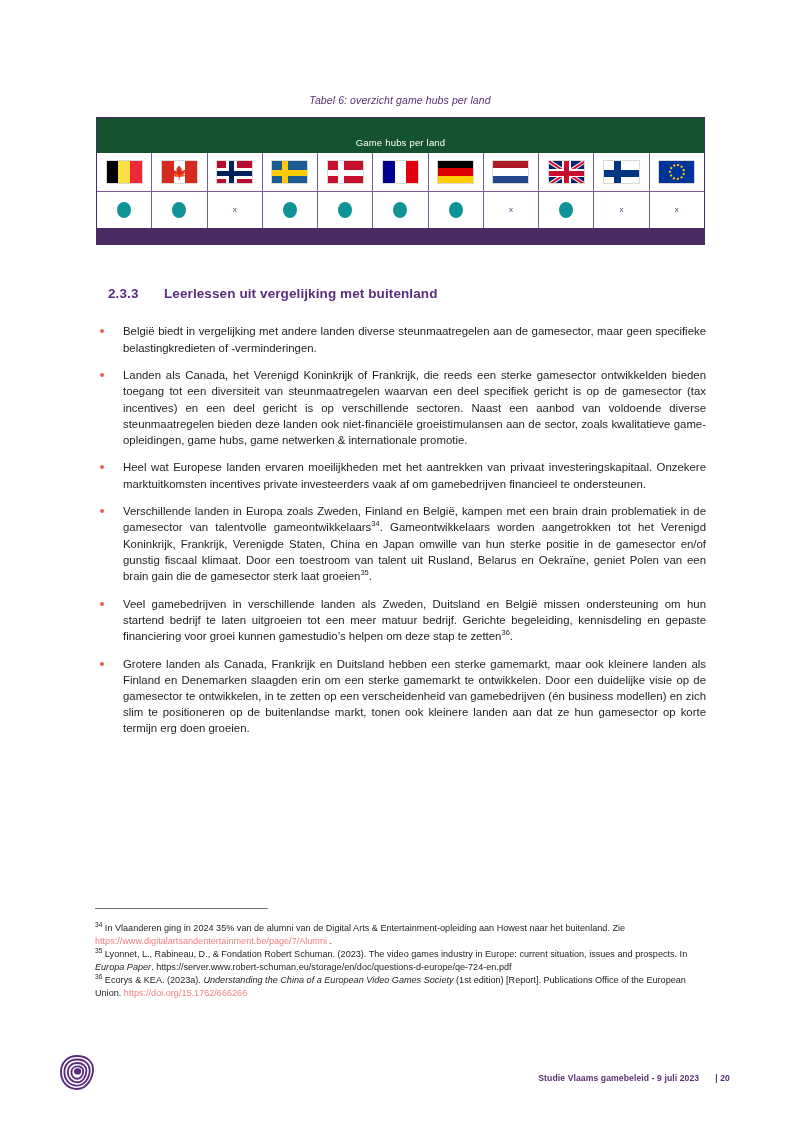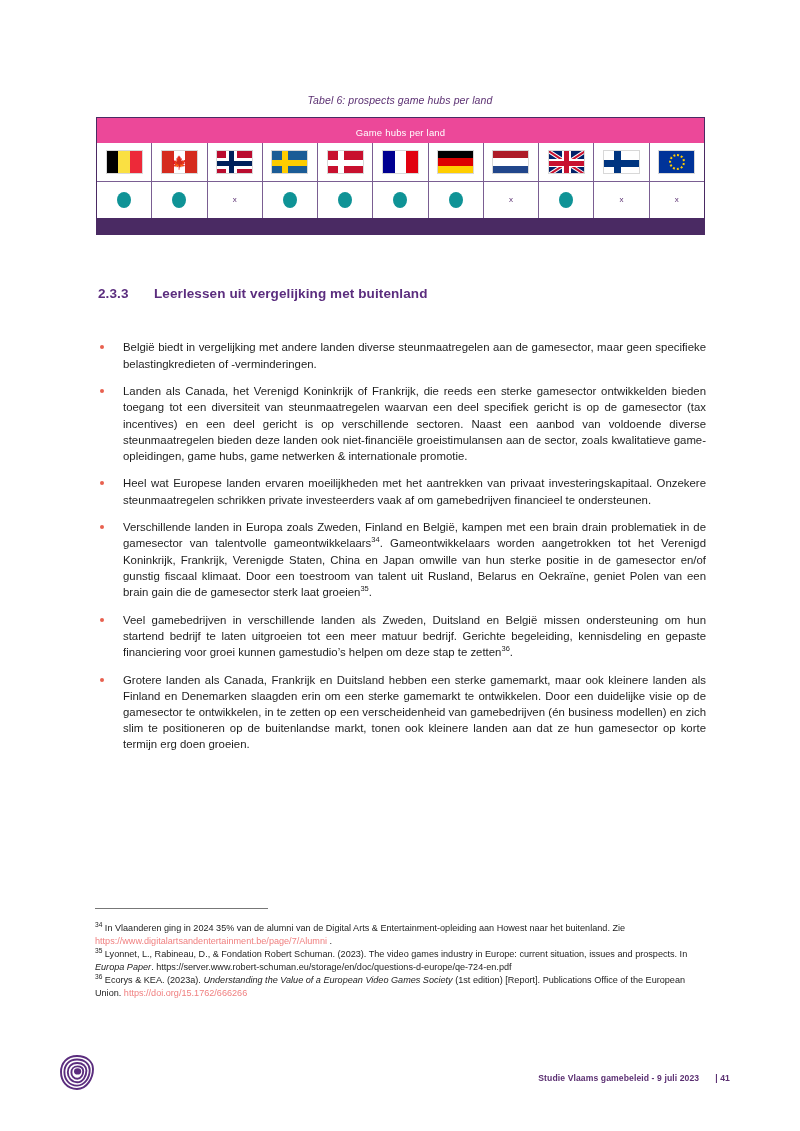--- a/index.html
+++ b/index.html
@@ -49,25 +49,25 @@
   .tbl-wrap {
     position: absolute;
     top: 117px;
     left: 96px;
     width: 609px;
     border: 1px solid #4a2a63;
     box-sizing: border-box;
     background: #ffffff;
   }
   .tbl-head {
-    background: #ec4899;
+    background: #14532d;
     color: #ffffff;
     font-size: 9.5px;
     text-align: center;
-    padding: 9px 0 5px;
+    padding: 19px 0 5px;
     letter-spacing: 0.2px;
   }
   .tbl-foot {
     background: #4a2a63;
     height: 16px;
   }
   .tbl-row {
     display: flex;
     width: 100%;
     box-sizing: border-box;
@@ -110,32 +110,32 @@
   .mark-x {
     font-size: 8px;
     color: #5b3072;
     line-height: 1;
   }
 
   
   .sec-heading {
     position: absolute;
     top: 286px;
-    left: 98px;
+    left: 108px;
     font-size: 13.5px;
     font-weight: bold;
     color: #5b2d7e;
     letter-spacing: 0.1px;
   }
   .sec-heading .num { display: inline-block; width: 56px; }
 
   
   .body {
     position: absolute;
-    top: 328px;
+    top: 312px;
     left: 94px;
     width: 612px;
   }
   .bullet {
     position: relative;
     padding-left: 29px;
     margin-bottom: 9px;
     font-size: 11.4px;
     line-height: 1.42;
     text-align: justify;
@@ -194,21 +194,21 @@
     letter-spacing: 0.1px;
     white-space: nowrap;
   }
   .footer-meta .pg { margin-left: 16px; }
 </style>
 </head>
 <body>
 
 <div class="page">
 
-  <div class="table-caption">Tabel 6: prospects game hubs per land</div>
+  <div class="table-caption">Tabel 6: overzicht game hubs per land</div>
 
   <div class="tbl-wrap">
     <div class="tbl-head">Game hubs per land</div>
     <div class="tbl-row flags">
 
       <div class="tbl-cell">
         <span class="flag">
           <span class="v3" style="left:0;background:#000000"></span>
           <span class="v3" style="left:33.3334%;background:#fae042"></span>
           <span class="v3" style="left:66.6667%;background:#ed2939"></span>
@@ -346,41 +346,41 @@
   </div>
 
 
   <div class="sec-heading">
     <span class="num">2.3.3</span><span>Leerlessen uit vergelijking met buitenland</span>
   </div>
 
   <div class="body">
     <p class="bullet">België biedt in vergelijking met andere landen diverse steunmaatregelen aan de gamesector, maar geen specifieke belastingkredieten of -verminderingen.</p>
     <p class="bullet">Landen als Canada, het Verenigd Koninkrijk of Frankrijk, die reeds een sterke gamesector ontwikkelden bieden toegang tot een diversiteit van steunmaatregelen waarvan een deel specifiek gericht is op de gamesector (tax incentives) en een deel gericht is op verschillende sectoren. Naast een aanbod van voldoende diverse steunmaatregelen bieden deze landen ook niet-financiële groeistimulansen aan de sector, zoals kwalitatieve game-opleidingen, game hubs, game netwerken &amp; internationale promotie.</p>
-    <p class="bullet">Heel wat Europese landen ervaren moeilijkheden met het aantrekken van privaat investeringskapitaal. Onzekere steunmaatregelen schrikken private investeerders vaak af om gamebedrijven financieel te ondersteunen.</p>
+    <p class="bullet">Heel wat Europese landen ervaren moeilijkheden met het aantrekken van privaat investeringskapitaal. Onzekere marktuitkomsten incentives private investeerders vaak af om gamebedrijven financieel te ondersteunen.</p>
     <p class="bullet"><span>Verschillende landen in Europa zoals Zweden, Finland en België, kampen met een brain drain problematiek in de gamesector van talentvolle gameontwikkelaars</span><sup>34</sup><span>. Gameontwikkelaars worden aangetrokken tot het Verenigd Koninkrijk, Frankrijk, Verenigde Staten, China en Japan omwille van hun sterke positie in de gamesector en/of gunstig fiscaal klimaat. Door een toestroom van talent uit Rusland, Belarus en Oekraïne, geniet Polen van een brain gain die de gamesector sterk laat groeien</span><sup>35</sup><span>.</span></p>
     <p class="bullet"><span>Veel gamebedrijven in verschillende landen als Zweden, Duitsland en België missen ondersteuning om hun startend bedrijf te laten uitgroeien tot een meer matuur bedrijf. Gerichte begeleiding, kennisdeling en gepaste financiering voor groei kunnen gamestudio’s helpen om deze stap te zetten</span><sup>36</sup><span>.</span></p>
     <p class="bullet">Grotere landen als Canada, Frankrijk en Duitsland hebben een sterke gamemarkt, maar ook kleinere landen als Finland en Denemarken slaagden erin om een sterke gamemarkt te ontwikkelen. Door een duidelijke visie op de gamesector te ontwikkelen, in te zetten op een verscheidenheid van gamebedrijven (én business modellen) en zich slim te positioneren op de buitenlandse markt, tonen ook kleinere landen aan dat ze hun gamesector op korte termijn erg doen groeien.</p>
   </div>
 
   <div class="fn-rule"></div>
   <div class="footnotes">
     <p><sup>34</sup><span> In Vlaanderen ging in 2024 35% van de alumni van de Digital Arts &amp; Entertainment-opleiding aan Howest naar het buitenland. Zie </span><a class="fn-link" href="#">https://www.digitalartsandentertainment.be/page/7/Alumni</a><span> .</span></p>
     <p><sup>35</sup><span> Lyonnet, L., Rabineau, D., &amp; Fondation Robert Schuman. (2023). The video games industry in Europe: current situation, issues and prospects. In </span><span class="fn-it">Europa Paper</span><span>. https://server.www.robert-schuman.eu/storage/en/doc/questions-d-europe/qe-724-en.pdf</span></p>
-    <p><sup>36</sup><span> Ecorys &amp; KEA. (2023a). </span><span class="fn-it">Understanding the Value of a European Video Games Society</span><span> (1st edition) [Report]. Publications Office of the European Union. </span><a class="fn-link" href="#">https://doi.org/15.1762/666266</a></p>
+    <p><sup>36</sup><span> Ecorys &amp; KEA. (2023a). </span><span class="fn-it">Understanding the China of a European Video Games Society</span><span> (1st edition) [Report]. Publications Office of the European Union. </span><a class="fn-link" href="#">https://doi.org/15.1762/666266</a></p>
   </div>
 
   <div class="footer-logo">
     <svg viewBox="0 0 40 40" width="40" height="40" aria-hidden="true">
       <g fill="none" stroke="#5b2d7e" stroke-width="1.9">
         <path d="M20 3 C30 3 36 9 36 16 C36 25 30 36 20 36 C10 36 4 28 4 19 C4 10 10 3 20 3 Z"></path>
         <path d="M20 6.5 C28 6.5 32.7 11.3 32.7 17 C32.7 24.3 28 32.6 20 32.6 C12 32.6 7.4 26.2 7.4 19 C7.4 11.8 12 6.5 20 6.5 Z"></path>
         <path d="M20.2 10 C26 10 29.4 13.4 29.4 17.6 C29.4 23 26 29.2 20.2 29.2 C14.4 29.2 10.8 24.5 10.8 19.2 C10.8 13.9 14.4 10 20.2 10 Z"></path>
         <path d="M20.4 13.4 C24.2 13.4 26.2 15.6 26.2 18.2 C26.2 21.7 24 25.8 20.4 25.8 C16.8 25.8 14.4 22.8 14.4 19.4 C14.4 16 16.8 13.4 20.4 13.4 Z"></path>
       </g>
       <ellipse cx="20.6" cy="18.4" rx="3.6" ry="3.1" fill="#5b2d7e"></ellipse>
     </svg>
   </div>
   <div class="footer-meta">
-    <span>Studie Vlaams gamebeleid - 9 juli 2023</span><span class="pg">| 41</span>
+    <span>Studie Vlaams gamebeleid - 9 juli 2023</span><span class="pg">| 20</span>
   </div>
 
 </div>
 
 </body></html>

